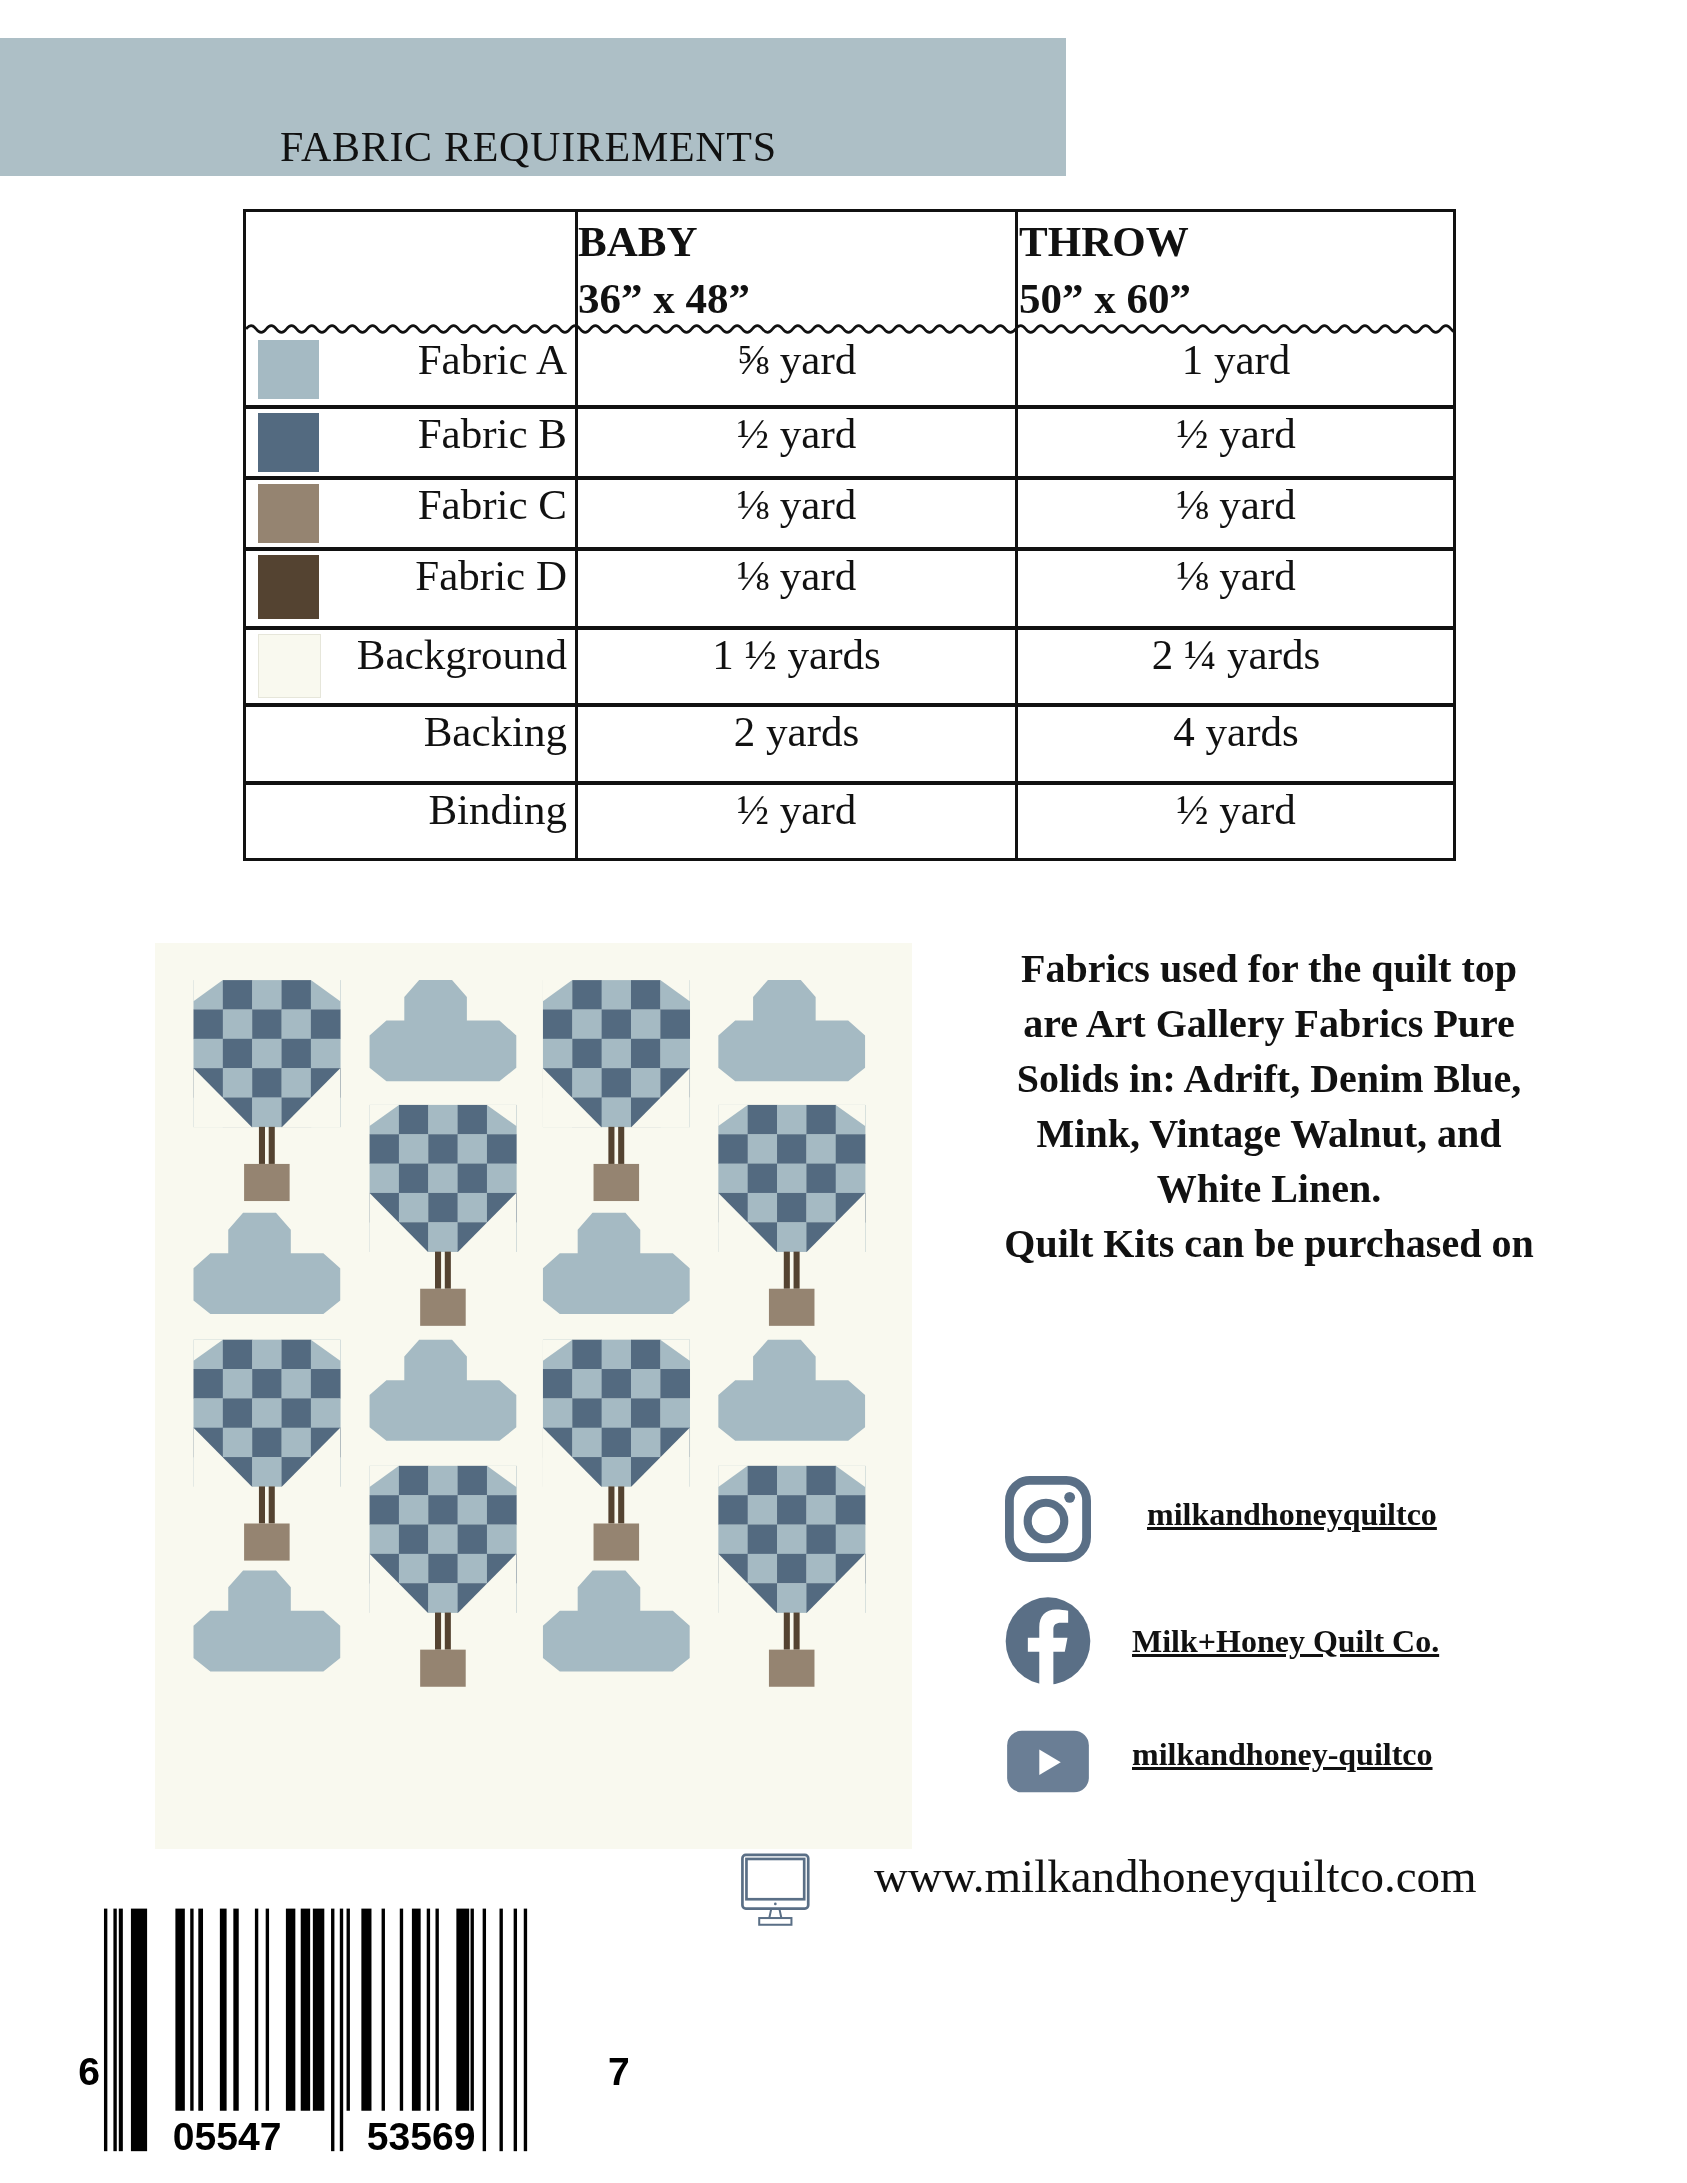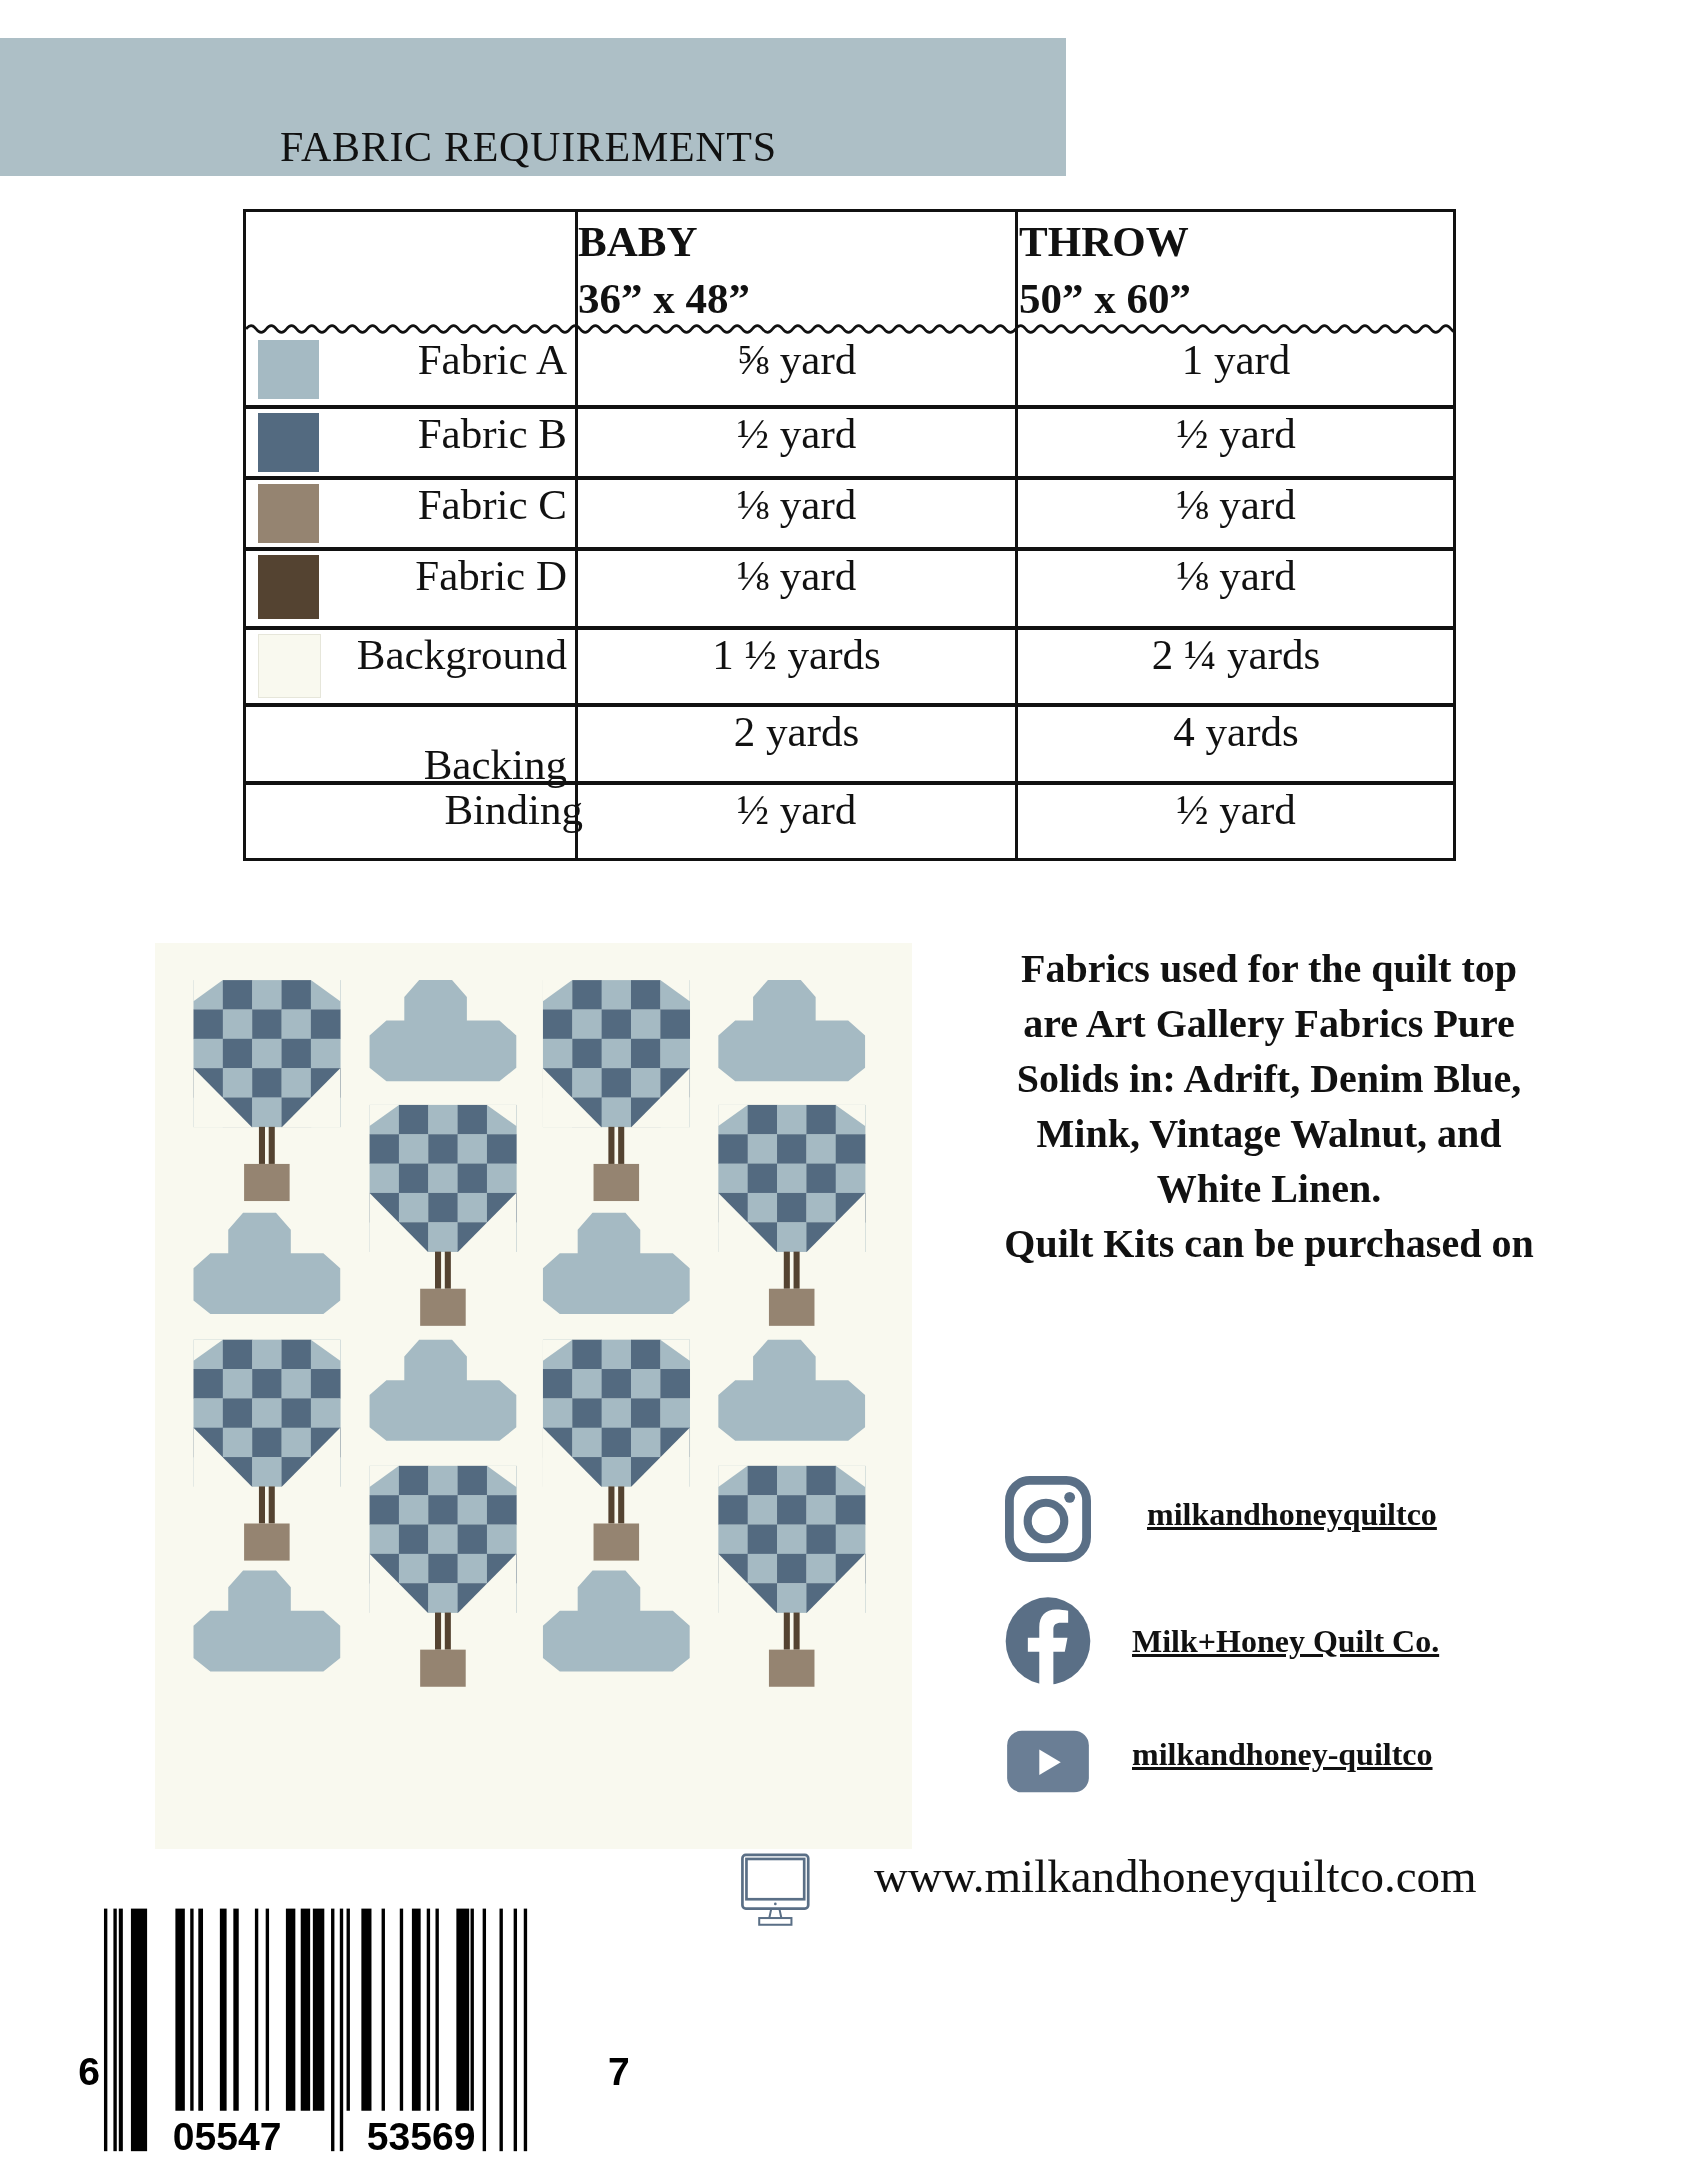--- a/index.html
+++ b/index.html
@@ -79,25 +79,25 @@
   <div class="swatch" style="top:343px; height:64px; background:#544331;"></div>
   <div class="cell label" style="left:0; top:339px; width:329px; height:75px;">Fabric D</div>
   <div class="cell" style="left:332px; top:339px; width:437px; height:75px;">⅛ yard</div>
   <div class="cell" style="left:773px; top:339px; width:434px; height:75px;">⅛ yard</div>
 
   <div class="swatch" style="top:422px; height:62px; background:#f9f9ef; border:0.7px solid #e6e6da;"></div>
   <div class="cell label" style="left:0; top:418px; width:329px; height:74px;">Background</div>
   <div class="cell" style="left:332px; top:418px; width:437px; height:74px;">1 ½ yards</div>
   <div class="cell" style="left:773px; top:418px; width:434px; height:74px;">2 ¼ yards</div>
 
-  <div class="cell label" style="left:0; top:495px; width:329px; height:74px;margin-top:33px;">Backing</div>
+  <div class="cell label" style="left:0; top:495px; width:329px; height:74px;">Backing</div>
   <div class="cell" style="left:332px; top:495px; width:437px; height:74px;">2 yards</div>
   <div class="cell" style="left:773px; top:495px; width:434px; height:74px;">4 yards</div>
 
-  <div class="cell label" style="left:0; top:573px; width:329px; height:72px;margin-left:16px;">Binding</div>
+  <div class="cell label" style="left:0; top:573px; width:329px; height:72px;">Binding</div>
   <div class="cell" style="left:332px; top:573px; width:437px; height:72px;">½ yard</div>
   <div class="cell" style="left:773px; top:573px; width:434px; height:72px;">½ yard</div>
 </div>
 
 <div class="quilt">
   <svg id="quilt-svg" width="757" height="906" viewBox="0 0 1122 1343">
       <rect x="57" y="55" width="44" height="44" fill="#a5bac3"></rect>
       <rect x="100.5" y="55" width="44" height="44" fill="#536a80"></rect>
       <rect x="144" y="55" width="44" height="44" fill="#a5bac3"></rect>
       <rect x="187.5" y="55" width="44" height="44" fill="#536a80"></rect>

